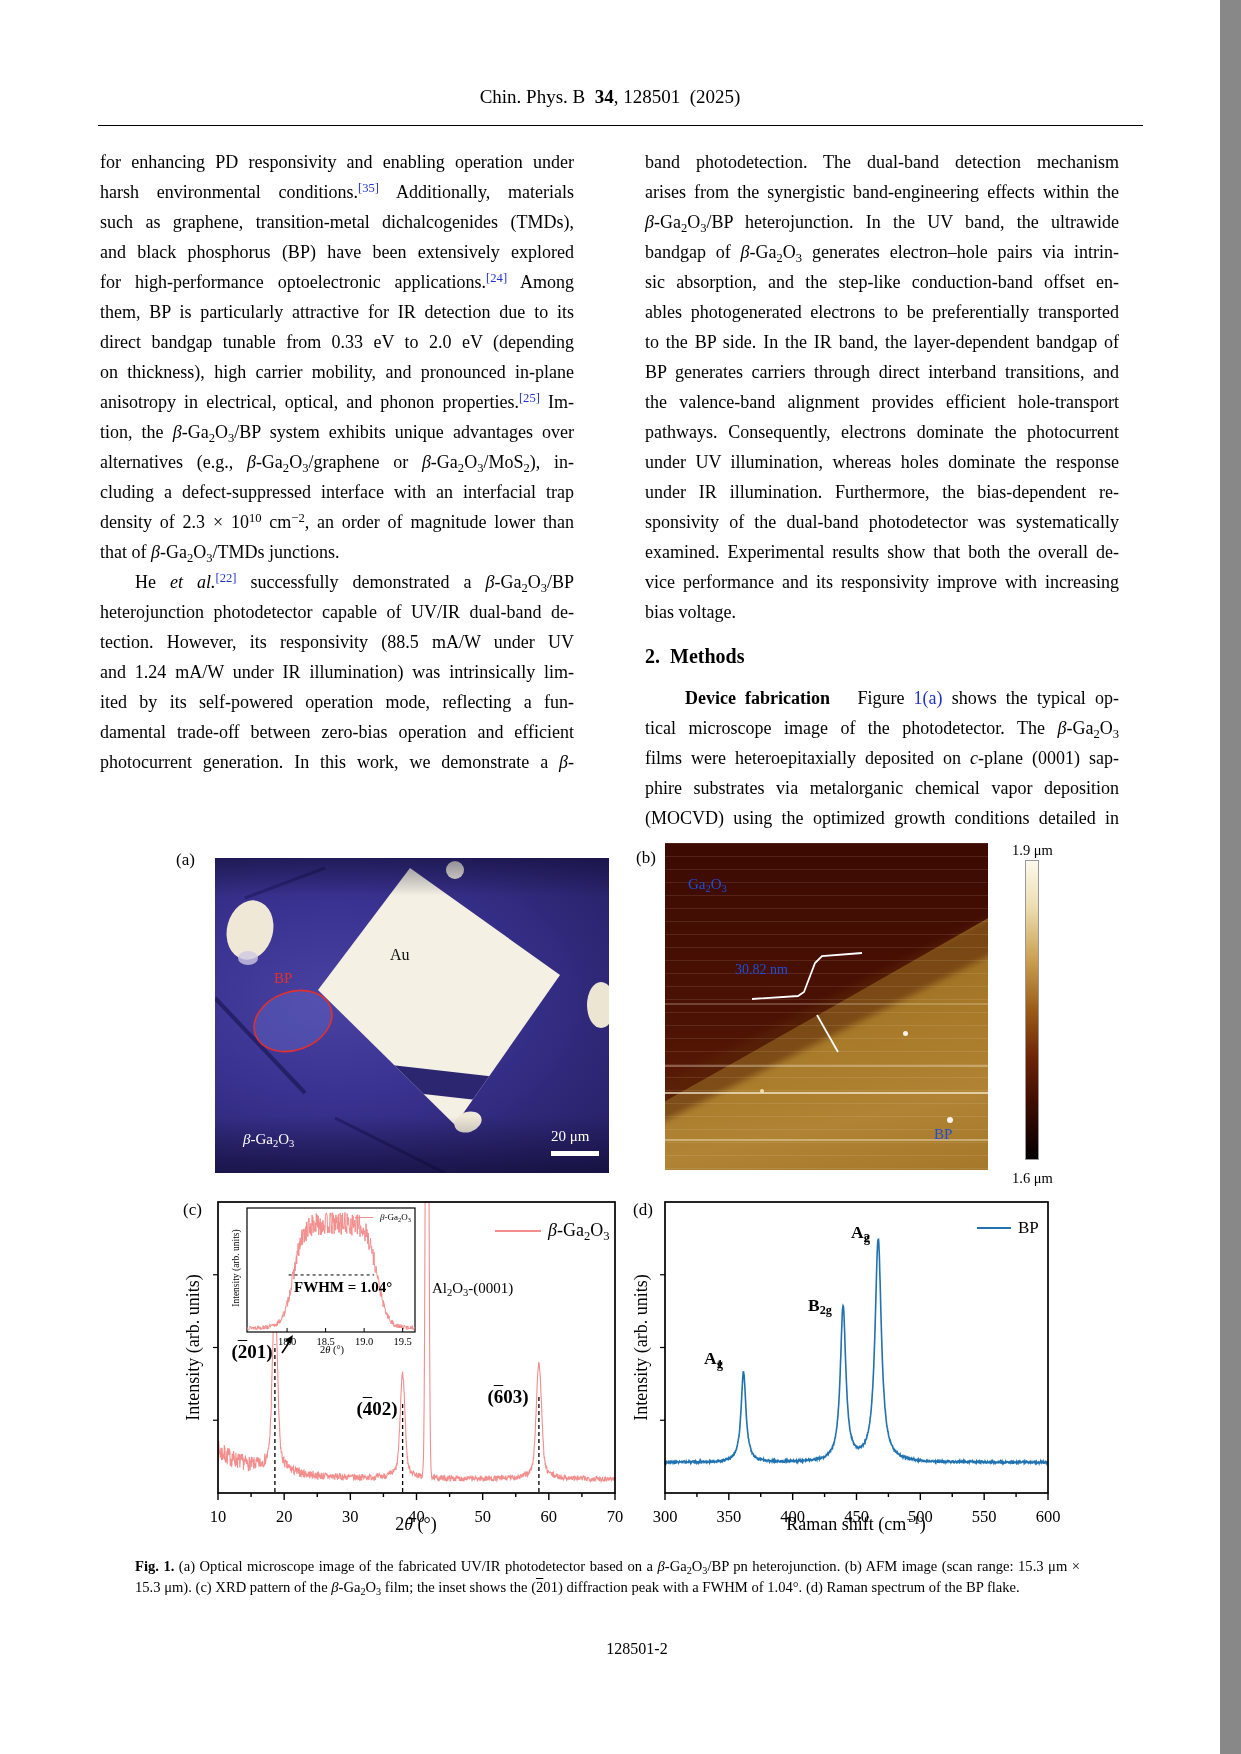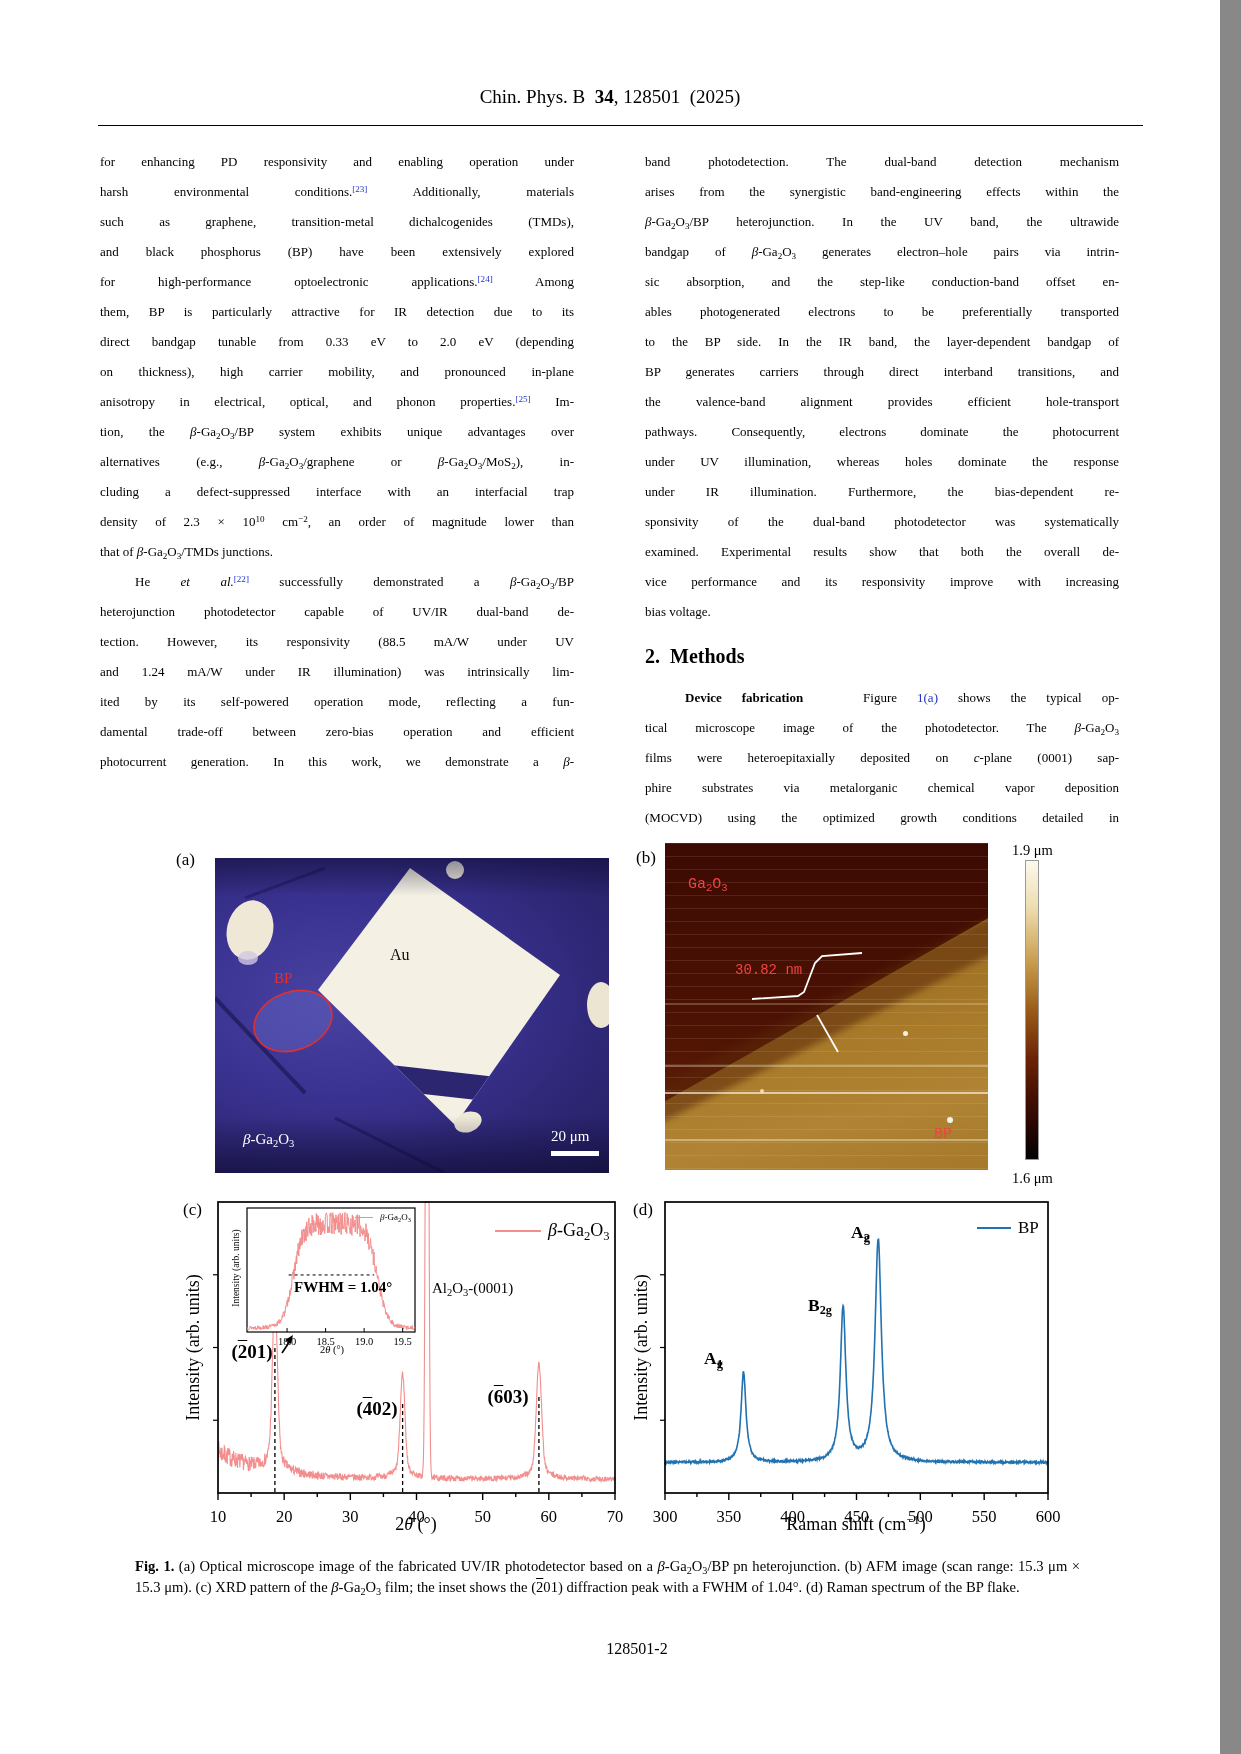--- a/index.html
+++ b/index.html
@@ -1,20 +1,20 @@
 <!DOCTYPE html>
 <html><head>
 <meta charset="utf-8">
 <style>
   html,body{margin:0;padding:0;background:#888;}
   .page{position:relative;width:1220px;height:1754px;background:#ffffff;
         font-family:"Liberation Serif","DejaVu Serif",serif;color:#000;overflow:hidden;}
   .hdr{position:absolute;left:0;top:86px;width:100%;text-align:center;font-size:19px;}
   .rule{position:absolute;left:98px;top:125px;width:1045px;height:0;border-top:1.6px solid #000;}
-  .col{position:absolute;width:474px;font-size:13px;}
+  .col{position:absolute;width:474px;font-size:18px;}
   .line{height:30px;line-height:30px;text-align:justify;text-align-last:justify;white-space:nowrap;overflow:visible;}
   .line.pend{text-align-last:left;}
   sup{font-size:70%;position:relative;top:-0.45em;vertical-align:baseline;line-height:0;}
   sub{font-size:70%;position:relative;top:0.28em;vertical-align:baseline;line-height:0;}
   .ref{color:#2233cc;}
   .ind{display:inline-block;width:35px;}
   .ind2{display:inline-block;width:40px;}
   .heading{position:absolute;left:645px;top:645px;font-size:20px;font-weight:bold;}
   .ov{text-decoration:overline;}
   
@@ -27,21 +27,21 @@
   .panel-b{position:absolute;left:665px;top:843px;width:323px;height:327px;overflow:hidden;
      background:linear-gradient(168deg,#8a5a18 0%,#9a6c20 35%,#a87a2a 60%,#b08434 80%,#a5782a 100%);}
   .panel-b .dark{position:absolute;left:0;top:0;width:100%;height:100%;
      background:linear-gradient(180deg,#3c0a02 0%,#4c1203 55%,#621e06 85%,#74320c 100%);
      clip-path:polygon(0 0,100% 0,100% 23%,52% 50%,0 79%);}
   .panel-b .band{position:absolute;left:-40px;top:150px;width:440px;height:34px;background:rgba(90,38,8,.55);
      transform:rotate(-27deg);filter:blur(3px);}
   .panel-b .scan{position:absolute;left:0;top:0;width:100%;height:100%;
      background:repeating-linear-gradient(180deg, rgba(255,245,220,.10) 0 1px, rgba(0,0,0,0) 1px 13px);}
   .panel-b .hl{position:absolute;left:0;height:2px;width:100%;background:rgba(255,246,225,.65);}
-  .blabel{position:absolute;z-index:6;font-size:15px;color:#ef4444;font-family:Liberation Mono, monospace;}
+  .blabel{position:absolute;z-index:6;font-size:15px;color:#1d4ed8;}
   .colorbar{position:absolute;left:1025px;top:860px;width:12px;height:298px;border:1px solid #999;
      background:linear-gradient(180deg,#fdf9ec 0%,#ecdcae 16%,#c99c4c 34%,#9a5c18 50%,#6d2406 66%,#420e02 80%,#1d0500 92%,#000 100%);}
   .cbl{position:absolute;font-size:14.5px;}
   svg.chart{position:absolute;z-index:1;}
   .vlabel{position:absolute;width:300px;text-align:center;font-size:18px;transform:rotate(-90deg);z-index:4;}
   .xlabel{position:absolute;width:240px;text-align:center;font-size:18px;z-index:4;}
   .pklabel{position:absolute;font-weight:bold;font-size:19px;z-index:4;text-align:center;width:60px;}
   .anlabel{position:absolute;font-size:15px;z-index:4;}
   .legend{position:absolute;z-index:4;display:flex;align-items:center;}
   .legend .lline{display:inline-block;height:0;margin-right:7px;}
@@ -55,21 +55,21 @@
 </head>
 <body>
 
 <div class="page">
 
   <div class="hdr">Chin. Phys. B&nbsp; <b>34</b>, 128501&nbsp; (2025)</div>
   <div class="rule"></div>
 
   <div class="col" id="col-left" style="left:100px;top:147px;">
       <div class="line">for enhancing PD responsivity and enabling operation under</div>
-      <div class="line">harsh environmental conditions.<sup class="ref">[23]</sup> Additionally, materials</div>
+      <div class="line">harsh environmental conditions.<sup class="ref">[35]</sup> Additionally, materials</div>
       <div class="line">such as graphene, transition-metal dichalcogenides (TMDs),</div>
       <div class="line">and black phosphorus (BP) have been extensively explored</div>
       <div class="line">for high-performance optoelectronic applications.<sup class="ref">[24]</sup> Among</div>
       <div class="line">them, BP is particularly attractive for IR detection due to its</div>
       <div class="line">direct bandgap tunable from 0.33 eV to 2.0 eV (depending</div>
       <div class="line">on thickness), high carrier mobility, and pronounced in-plane</div>
       <div class="line">anisotropy in electrical, optical, and phonon properties.<sup class="ref">[25]</sup> Im-</div>
       <div class="line">tion, the <i>β</i>-Ga<sub>2</sub>O<sub>3</sub>/BP system exhibits unique advantages over</div>
       <div class="line">alternatives (e.g., <i>β</i>-Ga<sub>2</sub>O<sub>3</sub>/graphene or <i>β</i>-Ga<sub>2</sub>O<sub>3</sub>/MoS<sub>2</sub>), in-</div>
       <div class="line">cluding a defect-suppressed interface with an interfacial trap</div>

